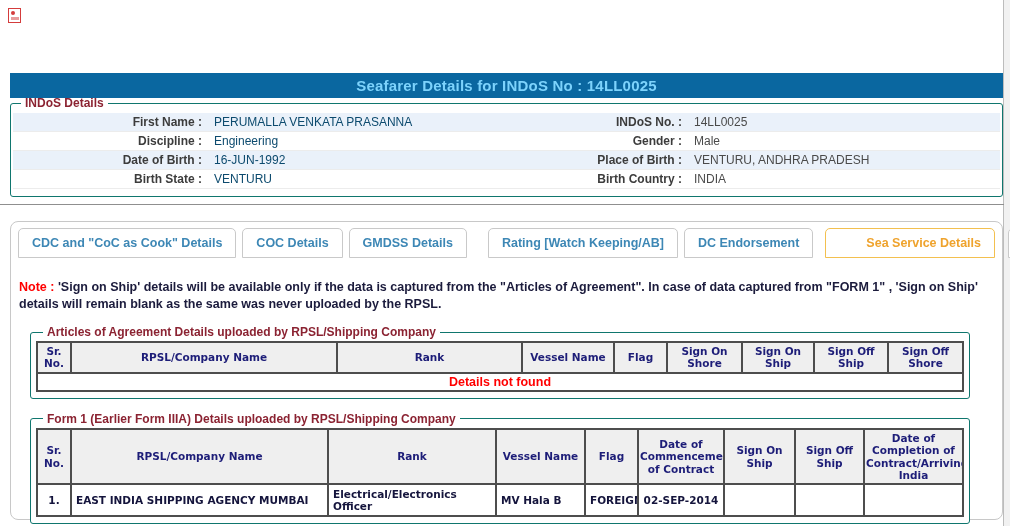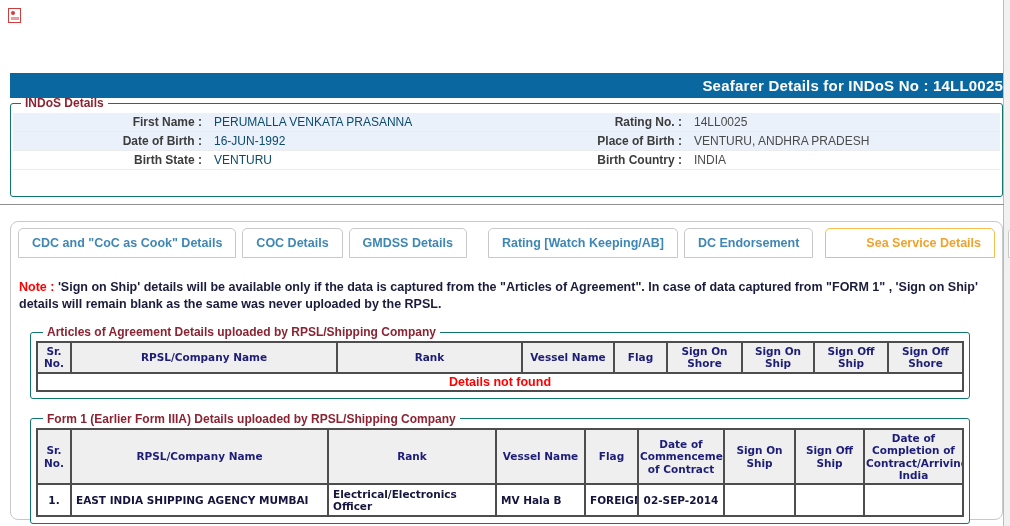--- a/index.html
+++ b/index.html
@@ -12,22 +12,22 @@
   .broken-img::before { content:""; position:absolute; left:2px; top:2px; width:4px; height:4px;
                         background:#d43c3c; border-radius:50%; }
   .broken-img::after { content:""; position:absolute; left:2px; bottom:2px; width:8px; height:3px;
                        background:#e89c9c; }
 
   
   .scroll-strip { position:absolute; right:0; top:0; width:7px; height:526px;
                   background:#f1f1f1; border-left:1px solid #bcbcbc; }
 
   .title-bar { position:absolute; left:10px; top:73px; width:993px; height:25px;
-               background:#0A67A0; color:#ffffff; font-weight:bold; font-size:15px;
-               text-align:right; line-height:25px; letter-spacing:0.2px; }
+               background:#0A67A0; color:#7dd3fc; font-weight:bold; font-size:15px;
+               text-align:center; line-height:25px; letter-spacing:0.2px; }
 
   fieldset { border:1px solid #0f766e; border-radius:3px; background:#fff; }
   legend  { font-weight:bold; font-size:12px; color:#8B2332; padding:0 4px; }
 
   .indos-fs { position:absolute; left:10px; top:96px; width:993px; height:101px; padding:3px 2px 0 2px; }
   .indos-fs legend { margin-left:8px; }
   .pair-row { display:flex; align-items:center; height:19px; font-size:12px;
               border-bottom:1px solid #ececec; }
   .pair-row.alt { background:#EAF1FA; }
   .lbl-l { width:193px; text-align:right; font-weight:bold; color:#3c3c3c; padding-right:4px; }
@@ -74,22 +74,28 @@
 <div class="scroll-strip"></div>
 
 <div class="title-bar">Seafarer Details for INDoS No : 14LL0025</div>
 
 <fieldset class="indos-fs">
   <legend>INDoS Details</legend>
 
   <div class="pair-row alt">
     <span class="lbl-l">First Name :</span>
     <span class="val-l">PERUMALLA VENKATA PRASANNA</span>
-    <span class="lbl-r">Rating No. :</span>
+    <span class="lbl-r">INDoS No. :</span>
     <span class="val-r">14LL0025</span>
+  </div>
+  <div class="pair-row">
+    <span class="lbl-l">Discipline :</span>
+    <span class="val-l">Engineering</span>
+    <span class="lbl-r">Gender :</span>
+    <span class="val-r">Male</span>
   </div>
   <div class="pair-row alt">
     <span class="lbl-l">Date of Birth :</span>
     <span class="val-l">16-JUN-1992</span>
     <span class="lbl-r">Place of Birth :</span>
     <span class="val-r">VENTURU, ANDHRA PRADESH</span>
   </div>
   <div class="pair-row">
     <span class="lbl-l">Birth State :</span>
     <span class="val-l">VENTURU</span>

